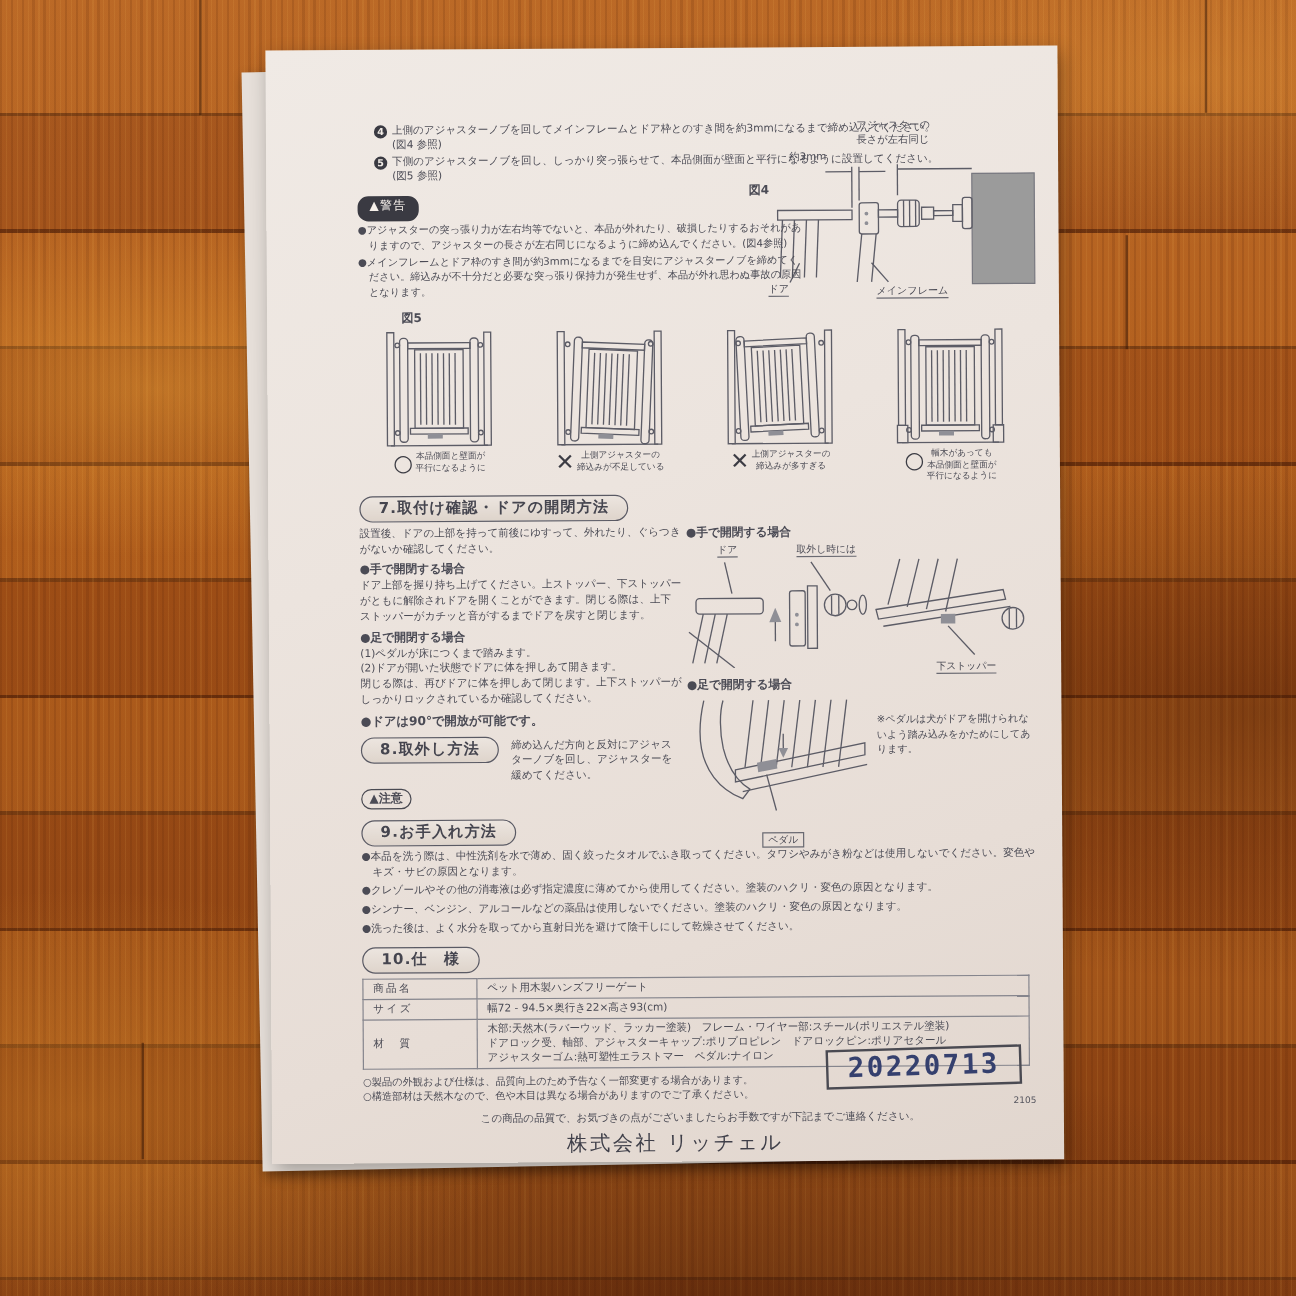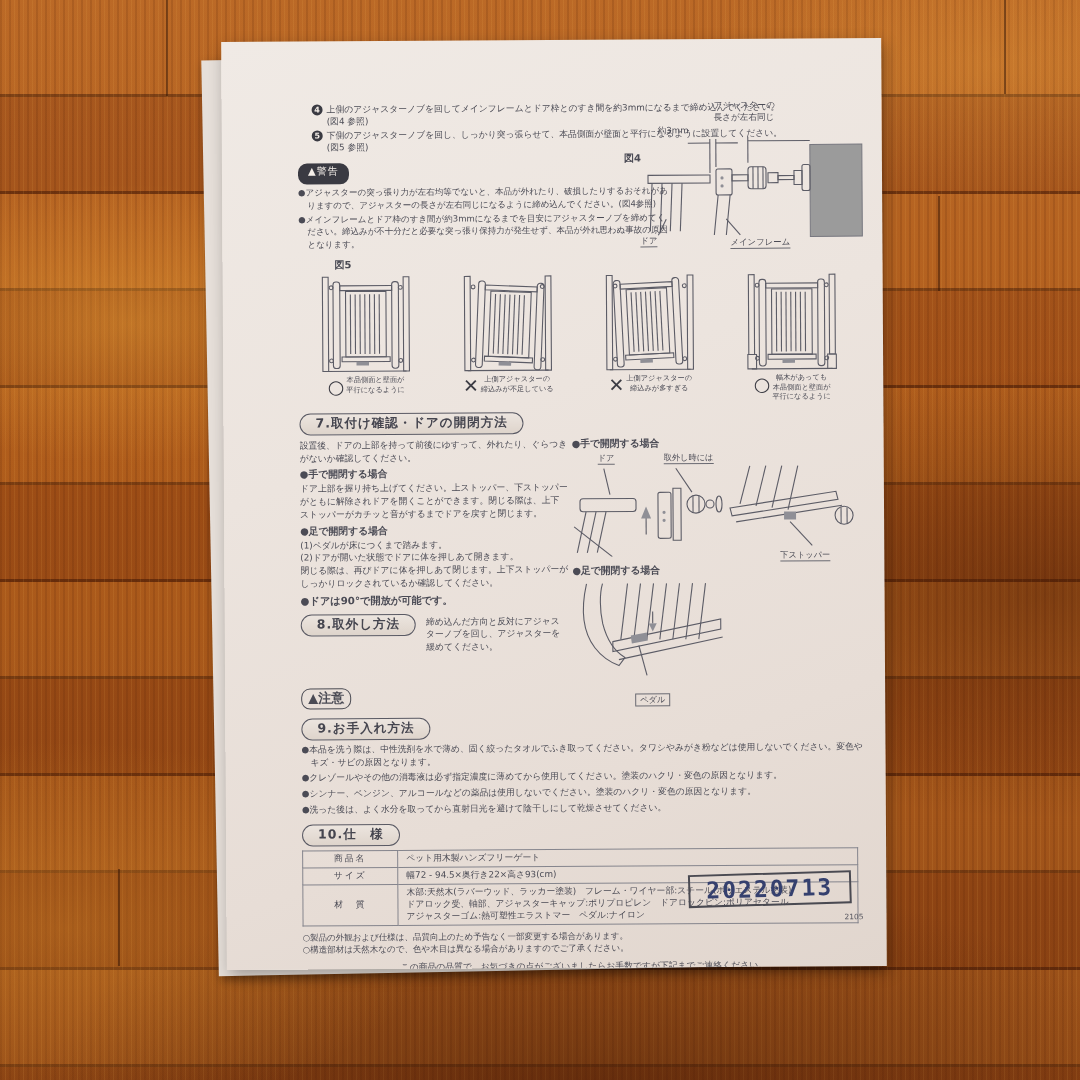--- a/index.html
+++ b/index.html
@@ -83,29 +83,29 @@
   .lbl-topstop{left:92px;top:-12px;}
   .lbl-botstop{left:208px;top:86px;}
   .foot-row{display:flex;gap:8px;margin-top:2px;}
   .pedal-note{width:130px;font-size:8.4px;line-height:1.5;margin-top:14px;}
   .lbl-pedal{font-size:8.2px;border:1px solid #6a6a72;padding:0 4px;position:absolute;left:62px;top:114px;background:transparent;}
   
   .sec8-row{display:flex;align-items:flex-start;gap:10px;margin-top:6px;}
   .sec8-row .sec-head{flex:0 0 auto;}
   .sec8-text{width:238px;font-size:8.8px;line-height:1.45;margin-top:2px;}
   .caut-row{display:flex;gap:6px;margin-top:3px;align-items:flex-start;}
-  .caut-pill{border:1.5px solid #4a4a52;border-radius:9px;font-weight:bold;font-size:13px;padding:0 6px 1px;flex:0 0 auto;margin-top:31px;}
+  .caut-pill{border:1.5px solid #4a4a52;border-radius:9px;font-weight:bold;font-size:10px;padding:0 6px 1px;flex:0 0 auto;}
   .caut-b{font-size:8.8px;font-weight:bold;line-height:1.5;}
   
   .sec9{margin-top:8px;}
   .sec9 .t9{margin-top:3px;}
   .sec10{margin-top:7px;}
   table.spec{border-collapse:collapse;margin-top:4px;width:556px;border:1.4px solid #6f6f78;}
   table.spec td{border:1px solid #85858d;font-size:8.8px;padding:2px 8px;vertical-align:middle;}
-  td.k{width:78px;text-align:center;letter-spacing:2px;}
+  td.k{width:78px;letter-spacing:2px;}
   
   .notes{margin-top:5px;font-size:8.5px;line-height:1.5;}
   .contact{text-align:center;font-size:8.8px;margin-top:6px;}
   .footer{width:500px;margin:3px 0 0 10px;text-align:center;}
   .co-name{font-size:17px;letter-spacing:2px;color:#3f3f49;}
   
   .stamp{position:absolute;left:462px;top:834px;border:2px solid #4a4a52;padding:1px 16px 2px;
     transform:rotate(-1.4deg);font-family:"DejaVu Sans Mono",monospace;font-weight:bold;
     font-size:23px;letter-spacing:2px;color:#35406e;}
   .code{position:absolute;left:618px;top:874px;font-size:7.5px;color:#55555e;}
@@ -393,20 +393,21 @@
               <line class="ln" x1="133" y1="4" x2="126" y2="60"></line>
               <polygon class="ln" points="40,62 148,40 148,50 40,72"></polygon>
               <line class="ln" x1="46" y1="80" x2="150" y2="58"></line>
               <polygon class="filld" points="58,56 74,53 75,61 59,64"></polygon>
               <path class="ln" d="M14,4 C8,30 10,52 22,68 C28,76 36,82 46,86 L52,78 C42,72 34,60 30,44 C27,30 27,14 30,4"></path>
               <line class="ln" x1="80" y1="32" x2="80" y2="44"></line>
               <polygon class="filld" points="76,44 84,44 80,52"></polygon>
               <line class="ln" x1="66" y1="66" x2="74" y2="96"></line>
             </svg>
             <span class="lbl-pedal">ペダル</span>
+            <div class="pedal-note">※ペダルは犬がドアを開けられないよう踏み込みをかためにしてあります。</div>
           </div>
         </div>
       </div>
     </div>
 
     <div class="sec9">
       <span class="sec-head">9.お手入れ方法</span>
       <div class="t9 hang">●本品を洗う際は、中性洗剤を水で薄め、固く絞ったタオルでふき取ってください。タワシやみがき粉などは使用しないでください。変色やキズ・サビの原因となります。</div>
       <div class="t9 hang">●クレゾールやその他の消毒液は必ず指定濃度に薄めてから使用してください。塗装のハクリ・変色の原因となります。</div>
       <div class="t9 hang">●シンナー、ベンジン、アルコールなどの薬品は使用しないでください。塗装のハクリ・変色の原因となります。</div>

